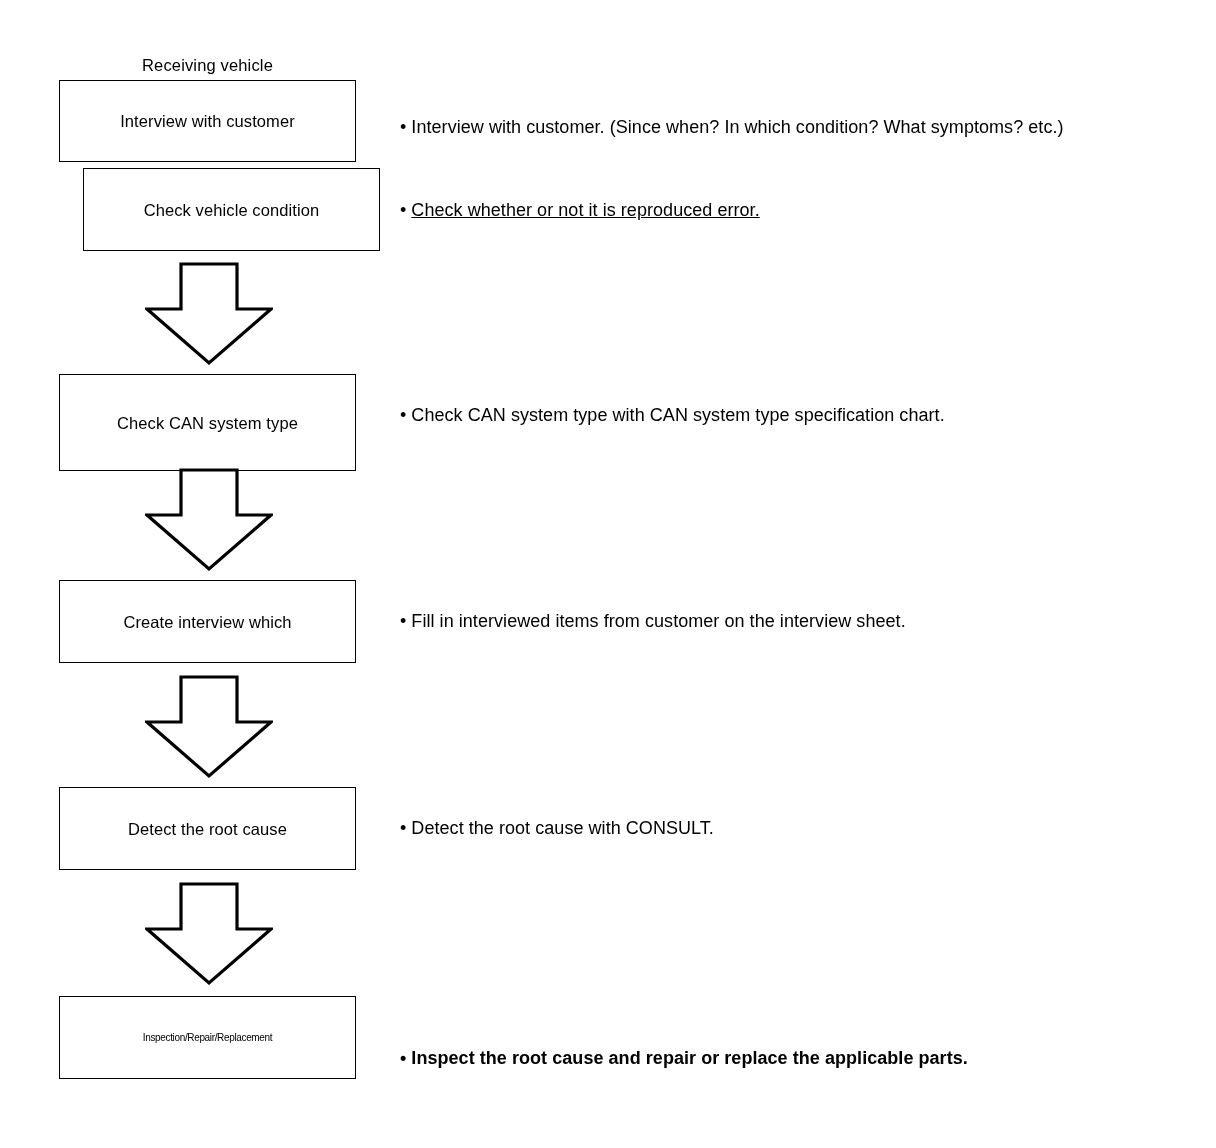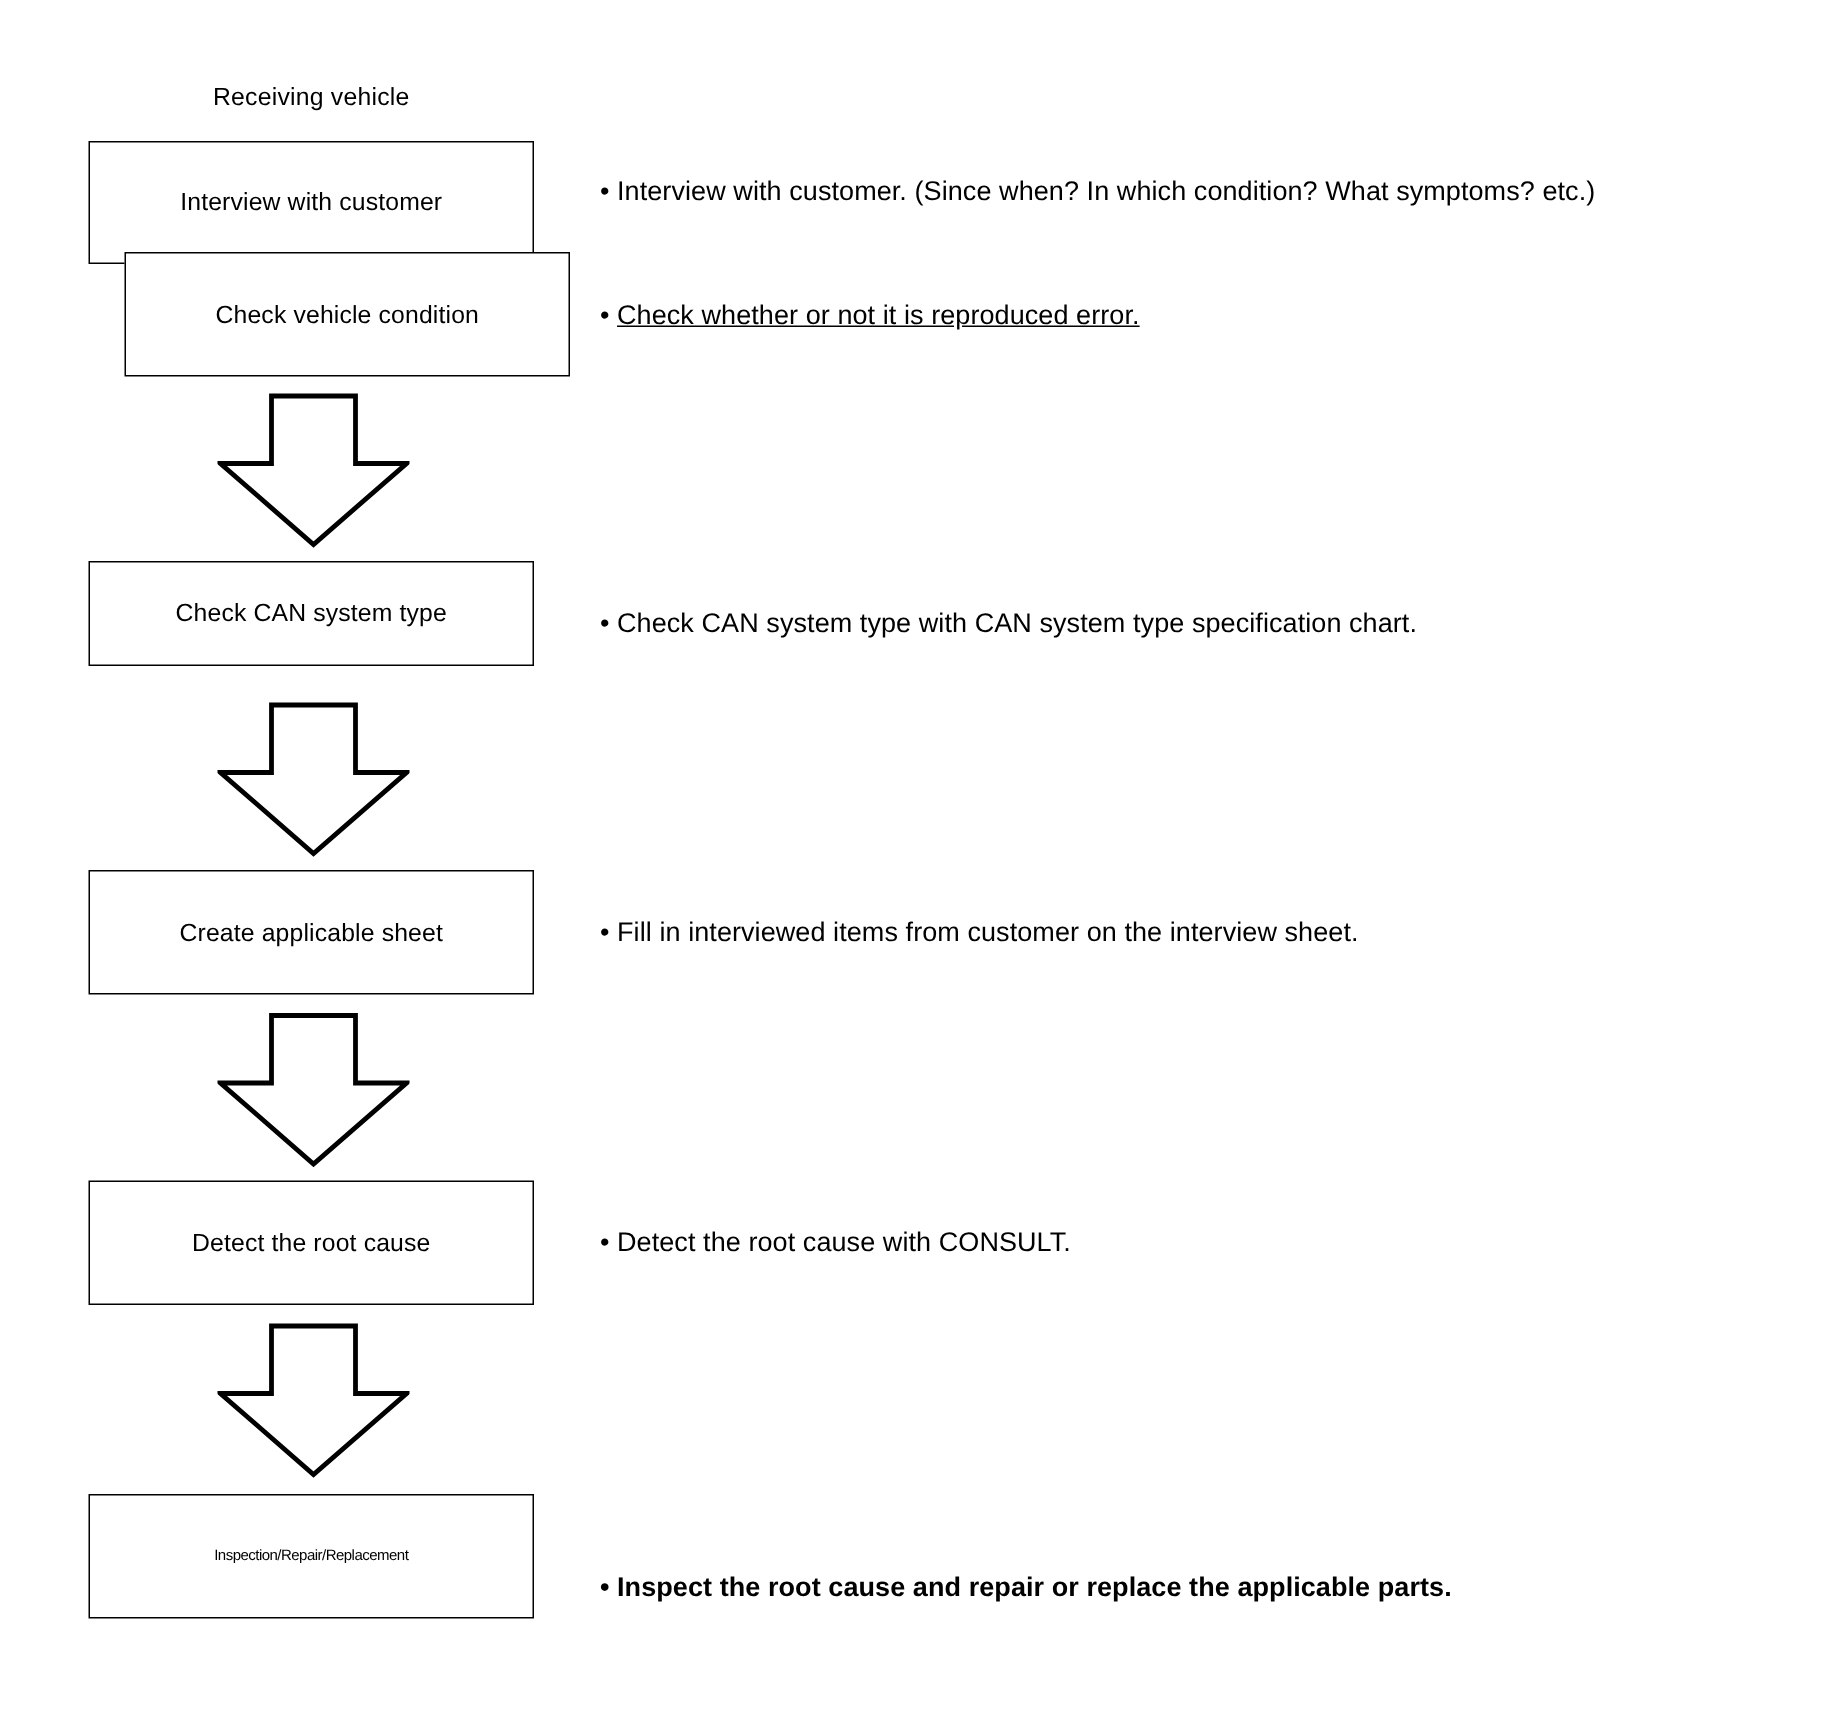--- a/index.html
+++ b/index.html
@@ -95,46 +95,46 @@
     margin-right: 5px;
   }
 </style>
 </head>
 <body>
 
 <div id="flowchart">
 
   <div class="column-label">Receiving vehicle</div>
 
-  <div class="proc-box stacked-top" style="top:94px; height:82px;">
+  <div class="proc-box stacked-top" style="top:80px; height:82px;">
     <span class="proc-label">Interview with customer</span>
   </div>
 
   <div class="proc-box stacked-bottom" style="top:168px; height:83px;margin-left:24px;">
     <span class="proc-label">Check vehicle condition</span>
   </div>
 
   <div class="block-arrow" style="left:145px; top:262px;">
     <svg viewBox="0 0 128 104" preserveAspectRatio="none">
       <polygon points="36,2 92,2 92,47 126,47 64,101 2,47 36,47" fill="#ffffff" stroke="#000000" stroke-width="3.2" stroke-linejoin="miter"></polygon>
     </svg>
   </div>
 
-  <div class="proc-box" style="top:374px; height:70px;">
+  <div class="proc-box" style="top:374px; height:97px;">
     <span class="proc-label">Check CAN system type</span>
   </div>
 
   <div class="block-arrow" style="left:145px; top:468px;">
     <svg viewBox="0 0 128 104" preserveAspectRatio="none">
       <polygon points="36,2 92,2 92,47 126,47 64,101 2,47 36,47" fill="#ffffff" stroke="#000000" stroke-width="3.2" stroke-linejoin="miter"></polygon>
     </svg>
   </div>
 
   <div class="proc-box" style="top:580px; height:83px;">
-    <span class="proc-label">Create applicable sheet</span>
+    <span class="proc-label">Create interview which</span>
   </div>
 
   <div class="block-arrow" style="left:145px; top:675px;">
     <svg viewBox="0 0 128 104" preserveAspectRatio="none">
       <polygon points="36,2 92,2 92,47 126,47 64,101 2,47 36,47" fill="#ffffff" stroke="#000000" stroke-width="3.2" stroke-linejoin="miter"></polygon>
     </svg>
   </div>
 
   <div class="proc-box" style="top:787px; height:83px;">
     <span class="proc-label">Detect the root cause</span>

